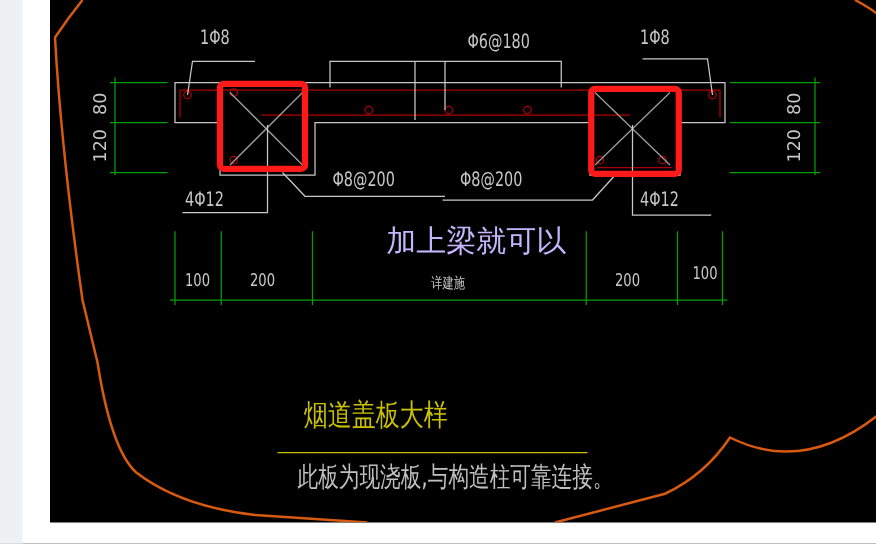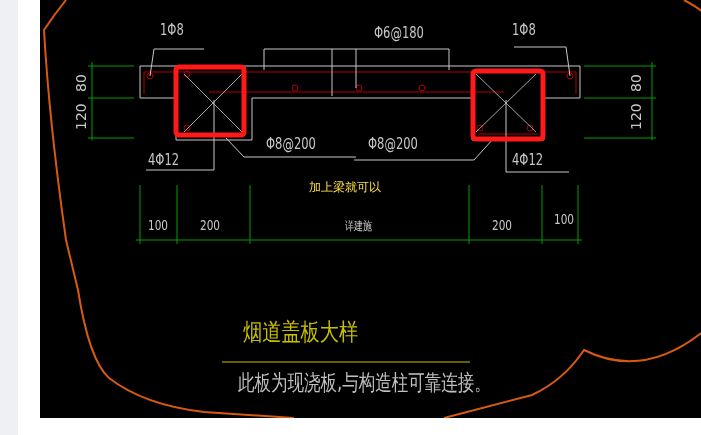--- a/index.html
+++ b/index.html
@@ -4,21 +4,21 @@
   <style>
     html, body { margin:0; padding:0; }
     body { width:701px; height:435px; position:relative; overflow:hidden; background:#ffffff; font-family:"DejaVu Sans", sans-serif; }
     .sidebar-strip { position:absolute; left:0; top:0; width:18px; height:435px; background:#eef0f3; }
     .cad-canvas { position:absolute; left:40px; top:0; width:665px; height:418px; background:#000000; overflow:hidden; }
     .cad-svg { position:absolute; left:0; top:0; }
     .cad-text { position:absolute; white-space:nowrap; line-height:1; }
     .lbl-gray { color:#c8c8c8; font-family:"DejaVu Sans Condensed","DejaVu Sans", sans-serif; font-size:16px; transform:scaleX(0.8); transform-origin:left top; }
     .dim-text { color:#c8c8c8; font-size:14px; transform:scaleX(0.75); transform-origin:left top; }
     .dim-vert { color:#c8c8c8; font-size:14px; transform-origin:left top; }
-    .note-red { color:#fde047; font-size:12px; }
+    .note-red { color:#c4b5fd; font-size:24px; }
     .title-yellow { color:#c8c000; font-size:24px; transform:scaleX(0.8); transform-origin:left top; }
     .desc-gray { color:#c0c0c0; font-size:22px; transform:scaleX(0.75); transform-origin:left top; }
   </style>
 </head>
 <body>
 
 <div class="sidebar-strip"></div>
 
 <div class="cad-canvas">
   <svg class="cad-svg" width="665" height="418" viewBox="36 0 665 418">

